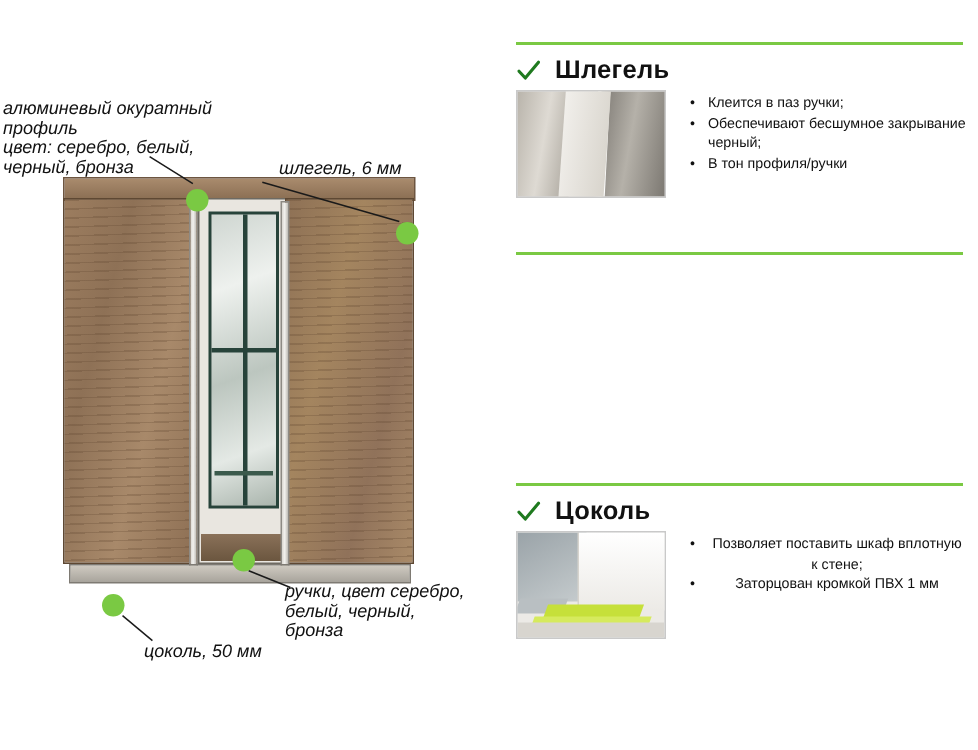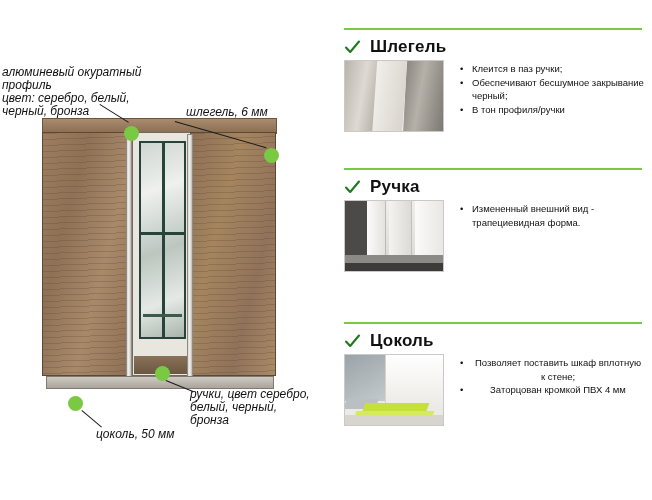--- a/index.html
+++ b/index.html
@@ -328,44 +328,20 @@
           <li>Клеится в паз ручки;</li>
           <li>Обеспечивают бесшумное закрывание черный;</li>
           <li>В тон профиля/ручки</li>
         </ul>
       </div>
     </div>
   </div>
 
   <div class="card-rule" style="top:168px;"></div>
   <div class="card" style="top:174px;">
-    <div class="card-head">
-      <span class="check">
-        <svg width="17" height="17" viewBox="0 0 17 17">
-          <path d="M2 8.5 L6.2 13 L15 2.5" fill="none" stroke="#1f7a1f" stroke-width="2.1" stroke-linecap="round" stroke-linejoin="round"></path>
-        </svg>
-      </span>
-      <span class="card-title">Ручка</span>
-    </div>
-    <div class="card-body">
-      <div class="thumb">
-        <div class="th2-bg"></div>
-          <div class="th2-dark"></div>
-        <div class="th2-p1"></div>
-          <div class="th2-p2"></div>
-          <div class="th2-p3"></div>
-        <div class="th2-bar"></div>
-          <div class="th2-bar2"></div>
-      </div>
-      <div class="bullets">
-        <ul>
-          <li>Измененный внешний вид - трапециевидная форма.</li>
-        </ul>
-      </div>
-    </div>
   </div>
 
   <div class="card-rule" style="top:322px;"></div>
   <div class="card" style="top:328px;text-align:center;">
     <div class="card-head">
       <span class="check">
         <svg width="17" height="17" viewBox="0 0 17 17">
           <path d="M2 8.5 L6.2 13 L15 2.5" fill="none" stroke="#1f7a1f" stroke-width="2.1" stroke-linecap="round" stroke-linejoin="round"></path>
         </svg>
       </span>
@@ -377,18 +353,18 @@
           <div class="th3-grey"></div>
           <div class="th3-white"></div>
         <div class="th3-shadow"></div>
         <div class="th3-green"></div>
           <div class="th3-green2"></div>
         <div class="th3-floor"></div>
       </div>
       <div class="bullets">
         <ul>
           <li>Позволяет поставить шкаф вплотную к стене;</li>
-          <li>Заторцован кромкой ПВХ 4 мм</li>
+          <li>Заторцован кромкой ПВХ 1 мм</li>
         </ul>
       </div>
     </div>
   </div>
 </div>
 
 </body></html>

